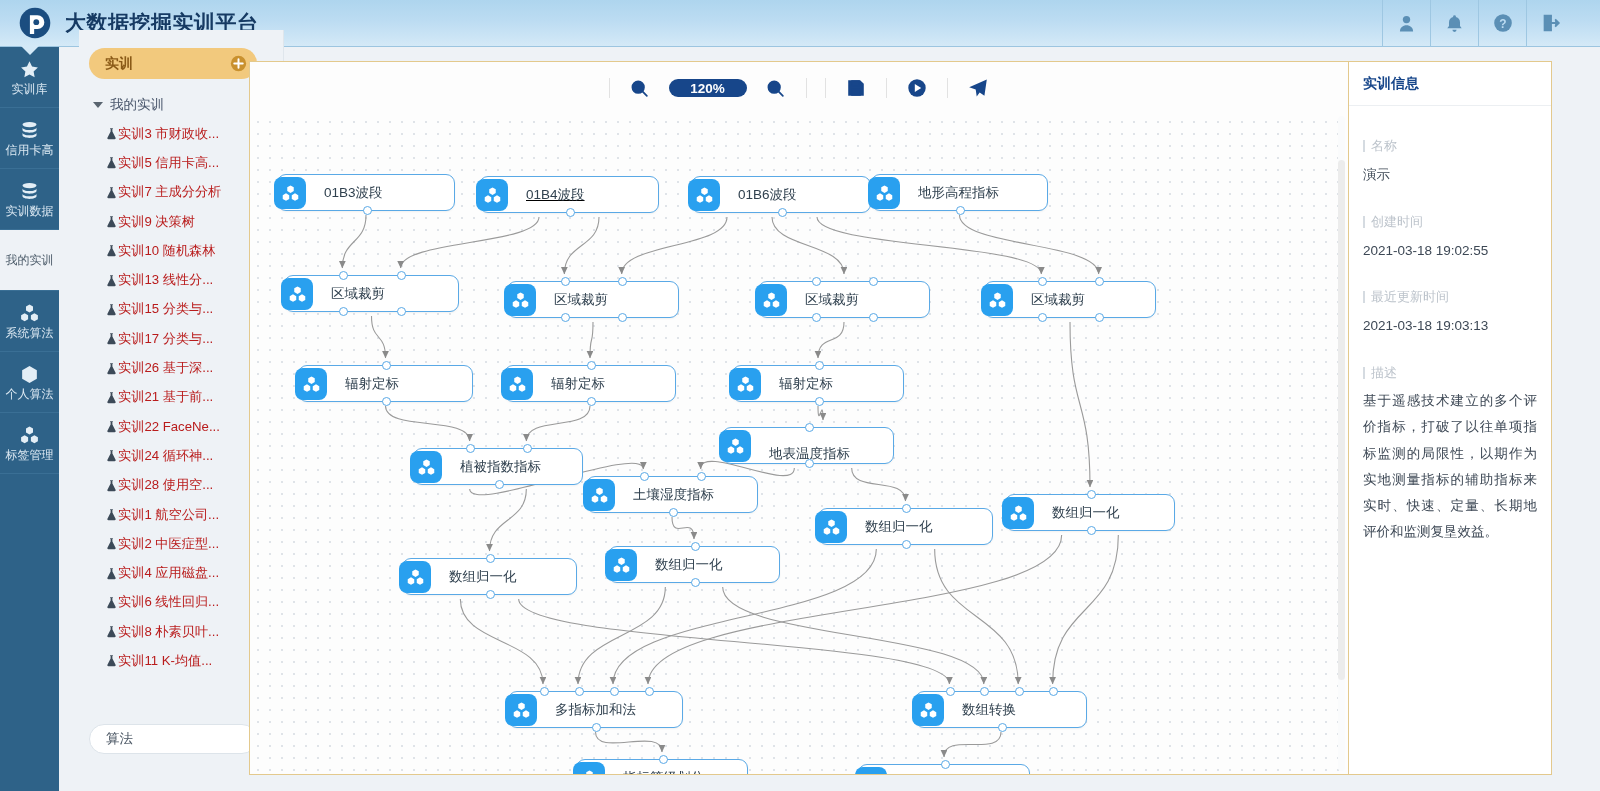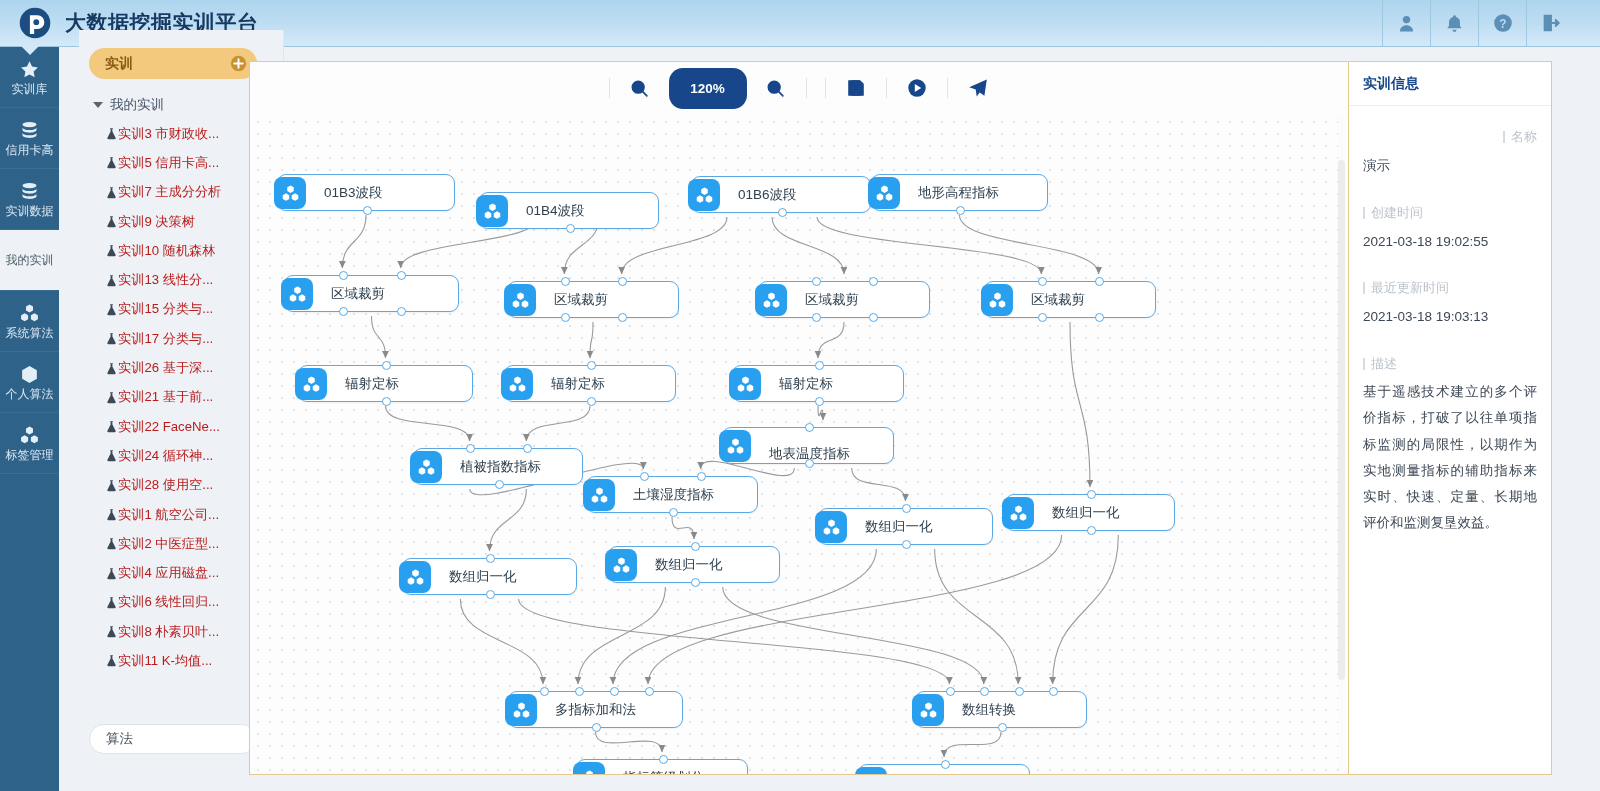--- a/index.html
+++ b/index.html
@@ -105,21 +105,21 @@
     background: #fdfdfd; display: flex; align-items: center; justify-content: center;
     gap: 0px; z-index: 6;
   }
   .tb-sep { width: 1px; height: 20px; background: #e2e2e2; margin: 0 9px; }
   .tb-btn {
     width: 42px; height: 40px; display: flex; align-items: center; justify-content: center;
     cursor: pointer;
   }
   .tb-btn svg { fill: #17468a; }
   .zoom-pill {
-    min-width: 78px; height: 41px; border-radius: 14px; background: #17468a;
+    min-width: 78px; height: 18px; border-radius: 14px; background: #17468a;
     color: #fff; font-size: 13.5px; font-weight: bold; display: flex;
     align-items: center; justify-content: center; margin: 0 8px; cursor: pointer;
   }
   .grid {
     position: absolute; left: 0; top: 52px; width: 1100px; height: 662px;
     background-image: radial-gradient(#dfe3e8 1px, transparent 1.1px);
     background-size: 12px 12px; background-position: 2px 2px;
   }
   .edges { position: absolute; left: 0; top: 0; width: 1100px; height: 714px; z-index: 2; pointer-events: none; }
 
@@ -160,21 +160,21 @@
   .rp-title {
     height: 44px; display: flex; align-items: center; padding-left: 14px;
     font-size: 14px; font-weight: bold; color: #17468a;
     border-bottom: 1px solid #eceff2;
   }
   .rp-body { padding: 14px 14px 0 14px; }
   .rp-label {
     display: flex; align-items: center; gap: 6px; font-size: 13px;
     color: #bcc3cb; margin-top: 25px;
   }
-  .rp-label:first-child { margin-top: 8px; justify-content: flex-end; }
+  .rp-label:first-child { margin-top: 17px; }
   .rp-bar { width: 2px; height: 12px; background: #d5dbe1; flex: none; }
   .rp-value { font-size: 13.5px; color: #3d4855; margin-top: 7px; line-height: 1.9; }
   .rp-desc { font-size: 13.5px; color: #3d4855; margin-top: 6px; line-height: 1.95; text-align: justify; }
 
   .body-right-fill {
     position: absolute; left: 1552px; top: 47px; width: 48px; height: 744px;
     background: #eef2f6;
   }
 </style>
 </head>
@@ -511,21 +511,21 @@
         <span class="node-ico">
           <svg viewBox="0 0 24 24" width="19" height="19" fill="#fff">
             <path d="M12 1.8l4.1 2.4v4.7L12 11.3 7.9 8.9V4.2z"></path>
             <path d="M6.3 11.8l4.1 2.4v4.7l-4.1 2.4-4.1-2.4v-4.7z"></path>
             <path d="M17.7 11.8l4.1 2.4v4.7l-4.1 2.4-4.1-2.4v-4.7z"></path>
           </svg>
         </span>
         <span class="node-lbl">01B3波段</span>
         <span class="port" style="left:84.5px;bottom:-5px"></span>
       </div>
-      <div class="node" style="left: 229px; top: 130px; width: 180px;">
+      <div class="node" style="left: 229px; top: 114px; width: 180px; text-decoration: underline;">
         <span class="node-ico">
           <svg viewBox="0 0 24 24" width="19" height="19" fill="#fff">
             <path d="M12 1.8l4.1 2.4v4.7L12 11.3 7.9 8.9V4.2z"></path>
             <path d="M6.3 11.8l4.1 2.4v4.7l-4.1 2.4-4.1-2.4v-4.7z"></path>
             <path d="M17.7 11.8l4.1 2.4v4.7l-4.1 2.4-4.1-2.4v-4.7z"></path>
           </svg>
         </span>
         <span class="node-lbl">01B4波段</span>
         <span class="port" style="left:85.5px;bottom:-5px"></span>
       </div>

